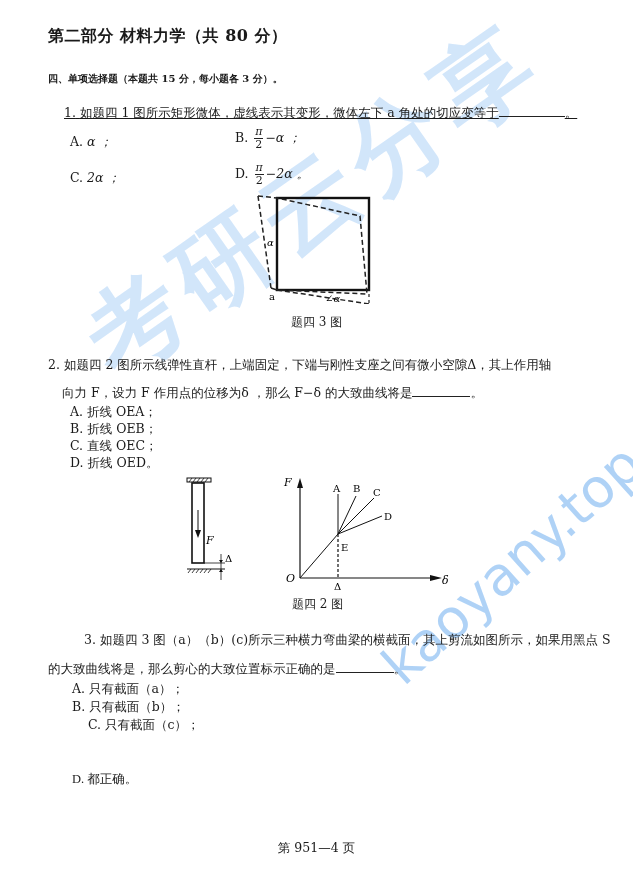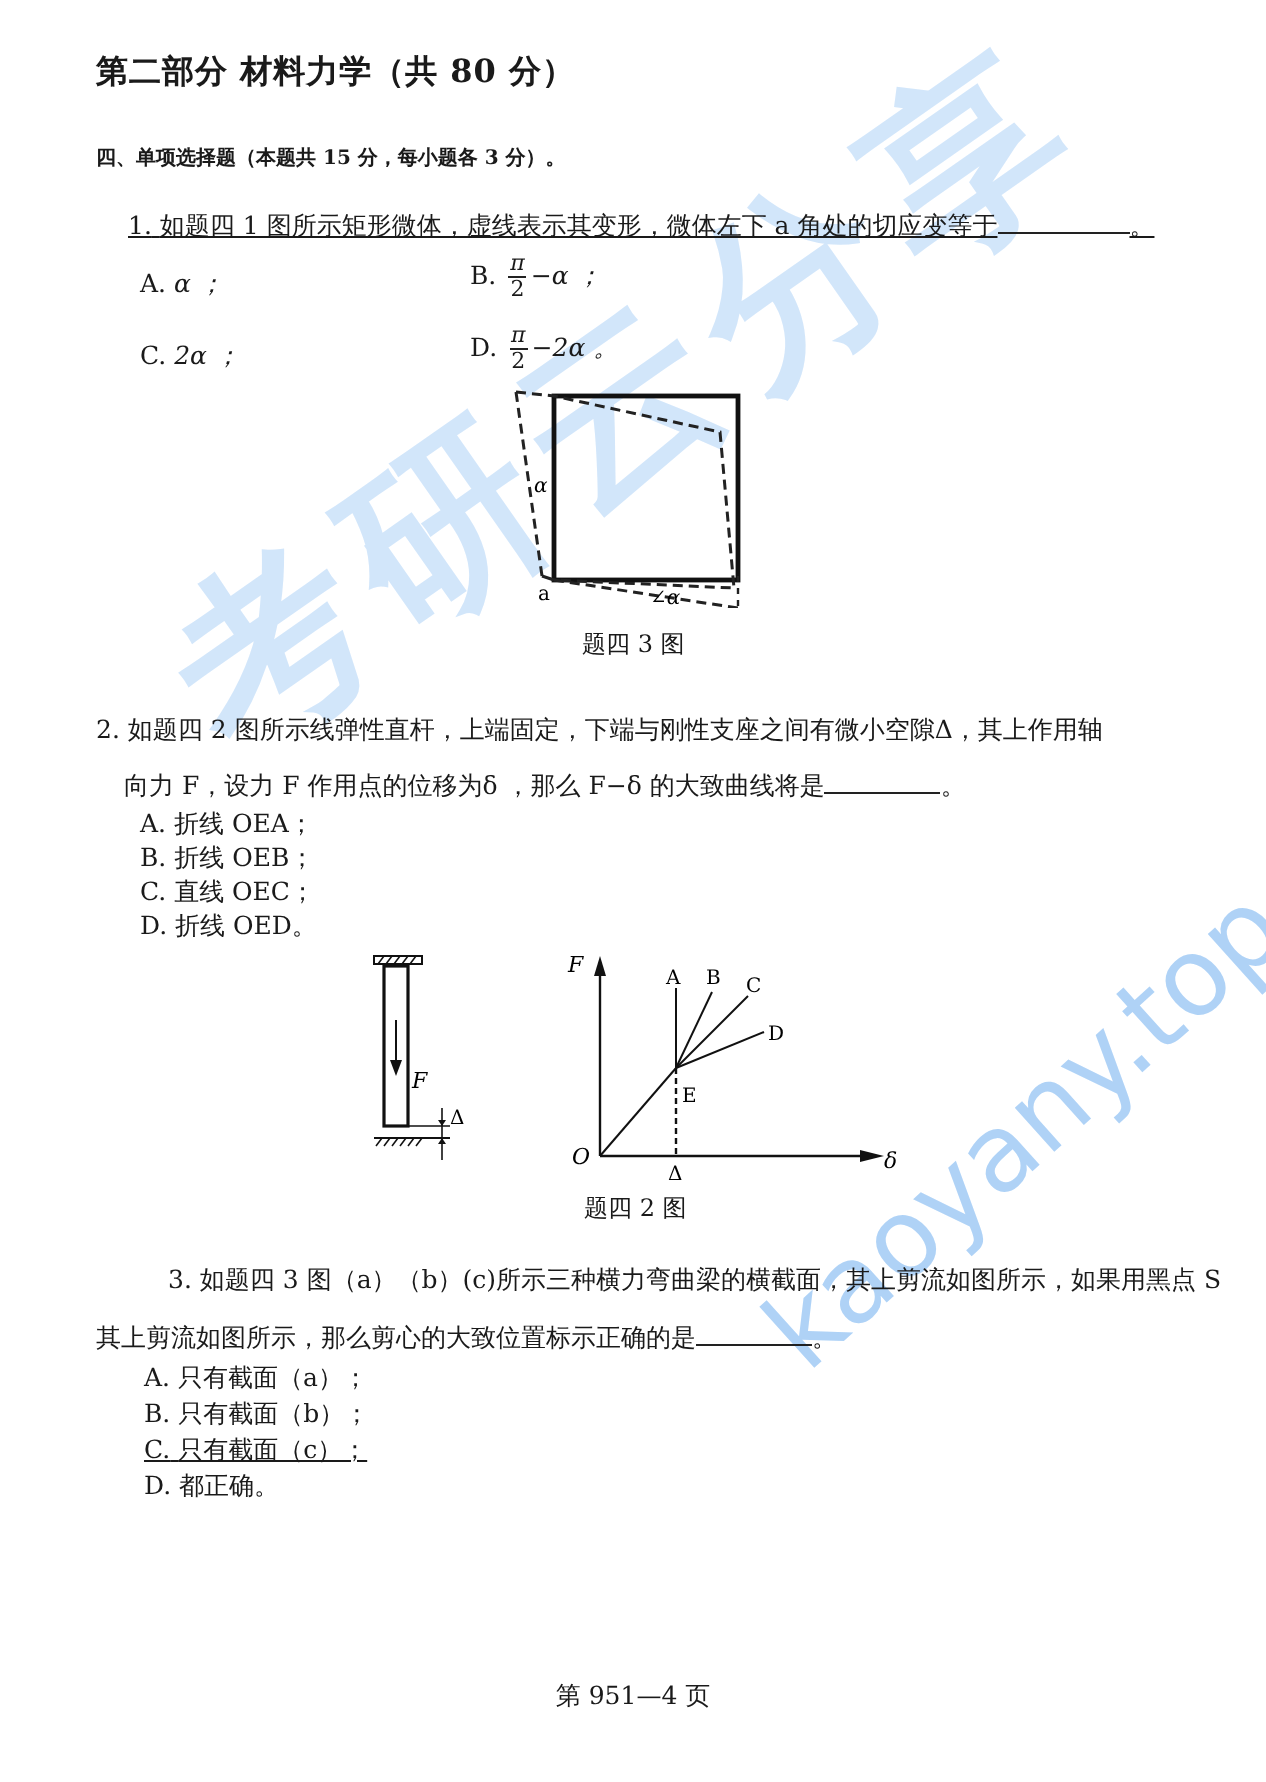--- a/index.html
+++ b/index.html
@@ -156,33 +156,33 @@
   <text x="104" y="46" font-size="10" font-family="DejaVu Serif, serif">D</text>
   <text x="61" y="77" font-size="10" font-family="DejaVu Serif, serif">E</text>
 </svg>
 <div class="abs caption" style="left:292px; top:596px;">题四 2 图</div>
 
 <div class="abs qline" style="left:48px; top:632px;margin-left:36px;">
   <span>3.</span>
   <span>如题四 3 图（a）（b）(c)所示三种横力弯曲梁的横截面，其上剪流如图所示，如果用黑点 S</span>
 </div>
 <div class="abs qline" style="left:48px; top:660px;">
-  <span>其上剪流如图所示，那么剪心的大致位置标示正确的是</span><span class="blank" style="width:58px;"></span><span>。</span>
+  <span>的大致曲线将是，那么剪心的大致位置标示正确的是</span><span class="blank" style="width:58px;"></span><span>。</span>
 </div>
 
 <div class="abs opt" style="left:72px; top:681px;">
   <span>A.</span>
   <span>只有截面（a）；</span>
 </div>
 <div class="abs opt" style="left:72px; top:699px;">
   <span>B.</span>
   <span>只有截面（b）；</span>
 </div>
-<div class="abs opt" style="left:72px; top:717px;text-decoration:underline;">
+<div class="abs opt" style="left:88px; top:717px;">
   <span>C.</span>
   <span>只有截面（c）；</span>
 </div>
-<div class="abs opt" style="left:72px; top:735px;">
+<div class="abs opt" style="left:72px; top:771px;font-family:Liberation Serif, serif;">
   <span>D.</span>
   <span>都正确。</span>
 </div>
 
 <div class="abs footer">第 951—4 页</div>
 
 </body></html>

